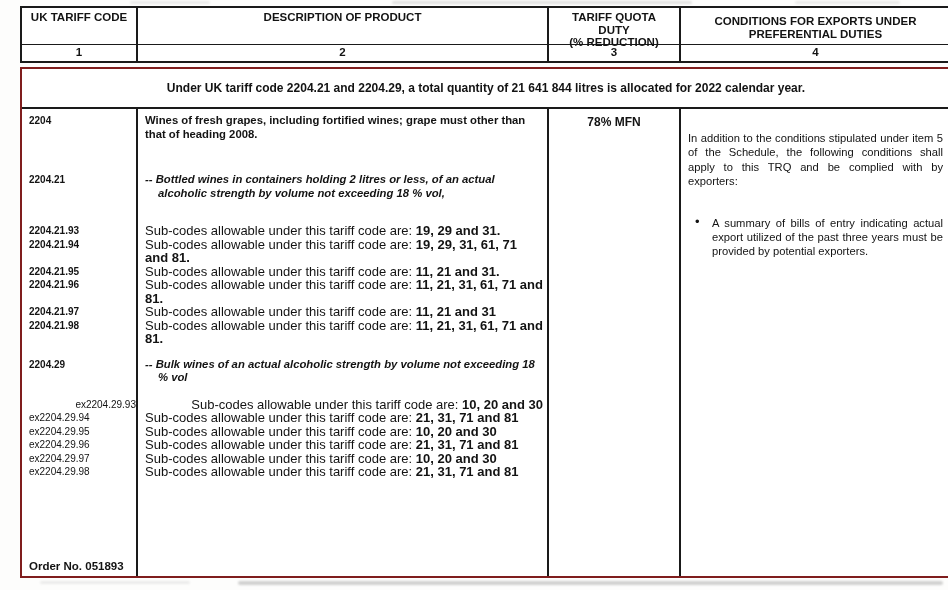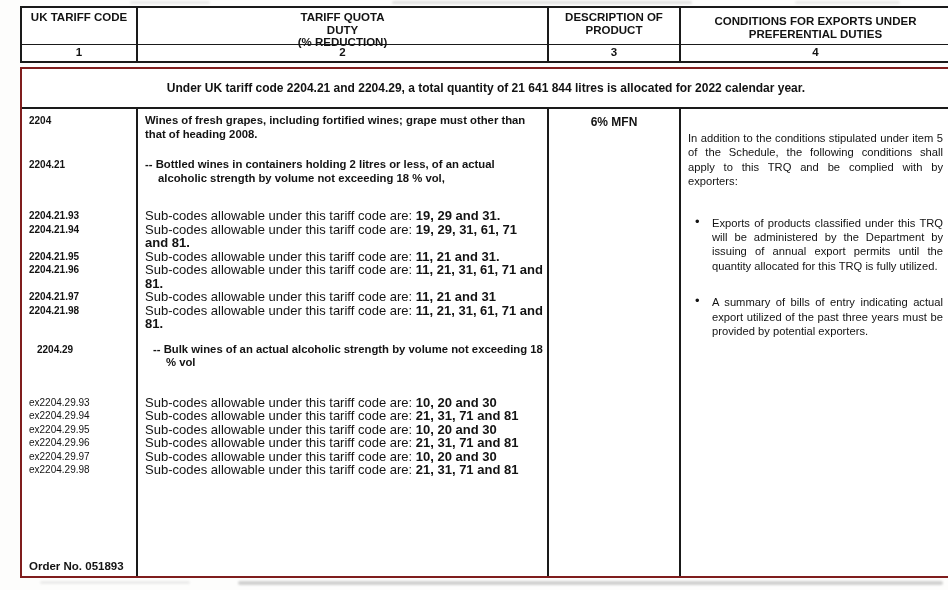--- a/index.html
+++ b/index.html
@@ -60,25 +60,25 @@
     grid-template-columns:114px 1fr;
     padding-top:5px;
   }
   .pairs .code {
     padding-left:7px; font-size:10px; font-weight:bold; line-height:13.5px;
     white-space:nowrap;
   }
   .pairs .code.reg { font-weight:normal; }
   .pairs .desc { padding-left:9px; padding-right:4px; font-size:13px; line-height:13.5px; }
   .pairs .desc.heading { font-size:11.3px; font-weight:bold; }
-  .pairs .desc.hanging { padding-left:22px; text-indent:-13px; }
-  .gap-a { margin-top:17px; }
+  .pairs .desc.hanging { padding-left:22px; text-indent:-13px;font-style:italic; }
+  .gap-a { margin-top:32px; }
   .gap-b { margin-top:24px; }
-  .gap-c { margin-top:12px;margin-left:8px; }
-  .gap-d { margin-top:26px; }
+  .gap-c { margin-top:12px; }
+  .gap-d { margin-top:13px;text-align:right; }
   .order-no { position:absolute; left:7px; bottom:4px; font-weight:bold; font-size:11.5px; }
 
   
   .cell-duty { text-align:center; padding-top:6px; font-weight:bold; font-size:12px; }
 
   
   .cell-cond { padding:6px 7px 0 7px; font-size:11.2px; line-height:14.4px; }
   .cell-cond .intro { text-align:justify; }
   .cell-cond ul { list-style:none; margin-top:0; }
   .cell-cond li { position:relative; padding-left:24px; margin-top:22px; text-align:justify; }
@@ -102,26 +102,26 @@
 <div class="smudge sm4"></div>
 <div class="smudge sm5"></div>
 
 <div class="sheet">
 
   <div class="tbl-header">
     <div class="hcell">
       <div class="hlabel">UK TARIFF CODE</div>
     </div>
     <div class="hcell">
+      <div class="hlabel">DESCRIPTION OF PRODUCT</div>
+    </div>
+    <div class="hcell">
       <div class="hlabel">TARIFF QUOTA</div>
       <div class="hlabel">DUTY</div>
       <div class="hlabel">(% REDUCTION)</div>
-    </div>
-    <div class="hcell">
-      <div class="hlabel">DESCRIPTION OF PRODUCT</div>
     </div>
     <div class="hcell last tall4">
       <div class="hlabel">CONDITIONS FOR EXPORTS UNDER</div>
       <div class="hlabel">PREFERENTIAL DUTIES</div>
     </div>
     <div class="ncell">1</div>
     <div class="ncell">2</div>
     <div class="ncell">3</div>
     <div class="ncell last">4</div>
   </div>
@@ -161,26 +161,25 @@
             <div class="code reg">ex2204.29.97</div>
             <div class="desc subcode"><span>Sub-codes allowable under this tariff code are: </span><b>10, 20 and 30</b></div>
             <div class="code reg">ex2204.29.98</div>
             <div class="desc subcode"><span>Sub-codes allowable under this tariff code are: </span><b>21, 31, 71 and 81</b></div>
           </div>
         <div class="v-div"></div>
         <div class="order-no">Order No. 051893</div>
       </div>
 
       <div class="cell cell-duty">
-        <span>6% MFN</span>
+        <span>78% MFN</span>
       </div>
 
       <div class="cell last cell-cond">
         <p class="intro">In addition to the conditions stipulated under item 5 of the Schedule, the following conditions shall apply to this TRQ and be complied with by exporters:</p>
         <ul id="bullets">
-            <li>Exports of products classified under this TRQ will be administered by the Department by issuing of annual export permits until the quantity allocated for this TRQ is fully utilized.</li>
             <li>A summary of bills of entry indicating actual export utilized of the past three years must be provided by potential exporters.</li>
           </ul>
       </div>
 
     </div>
   </div>
 </div>
 
 </body></html>

